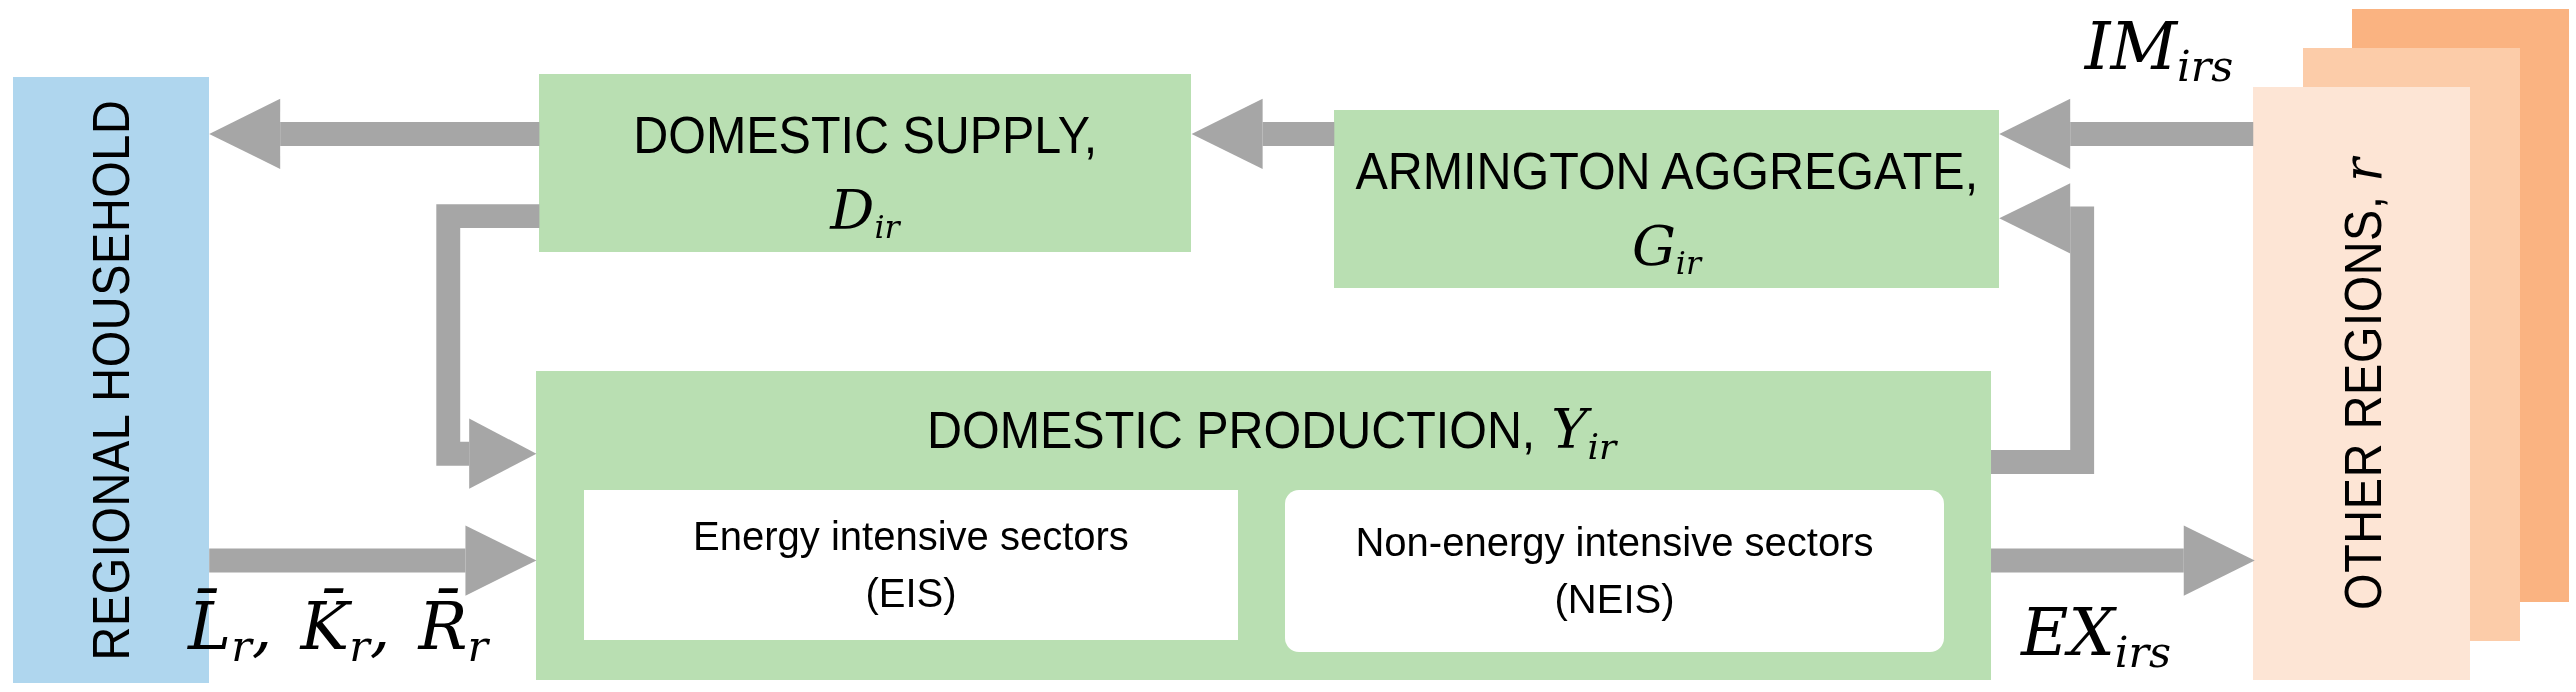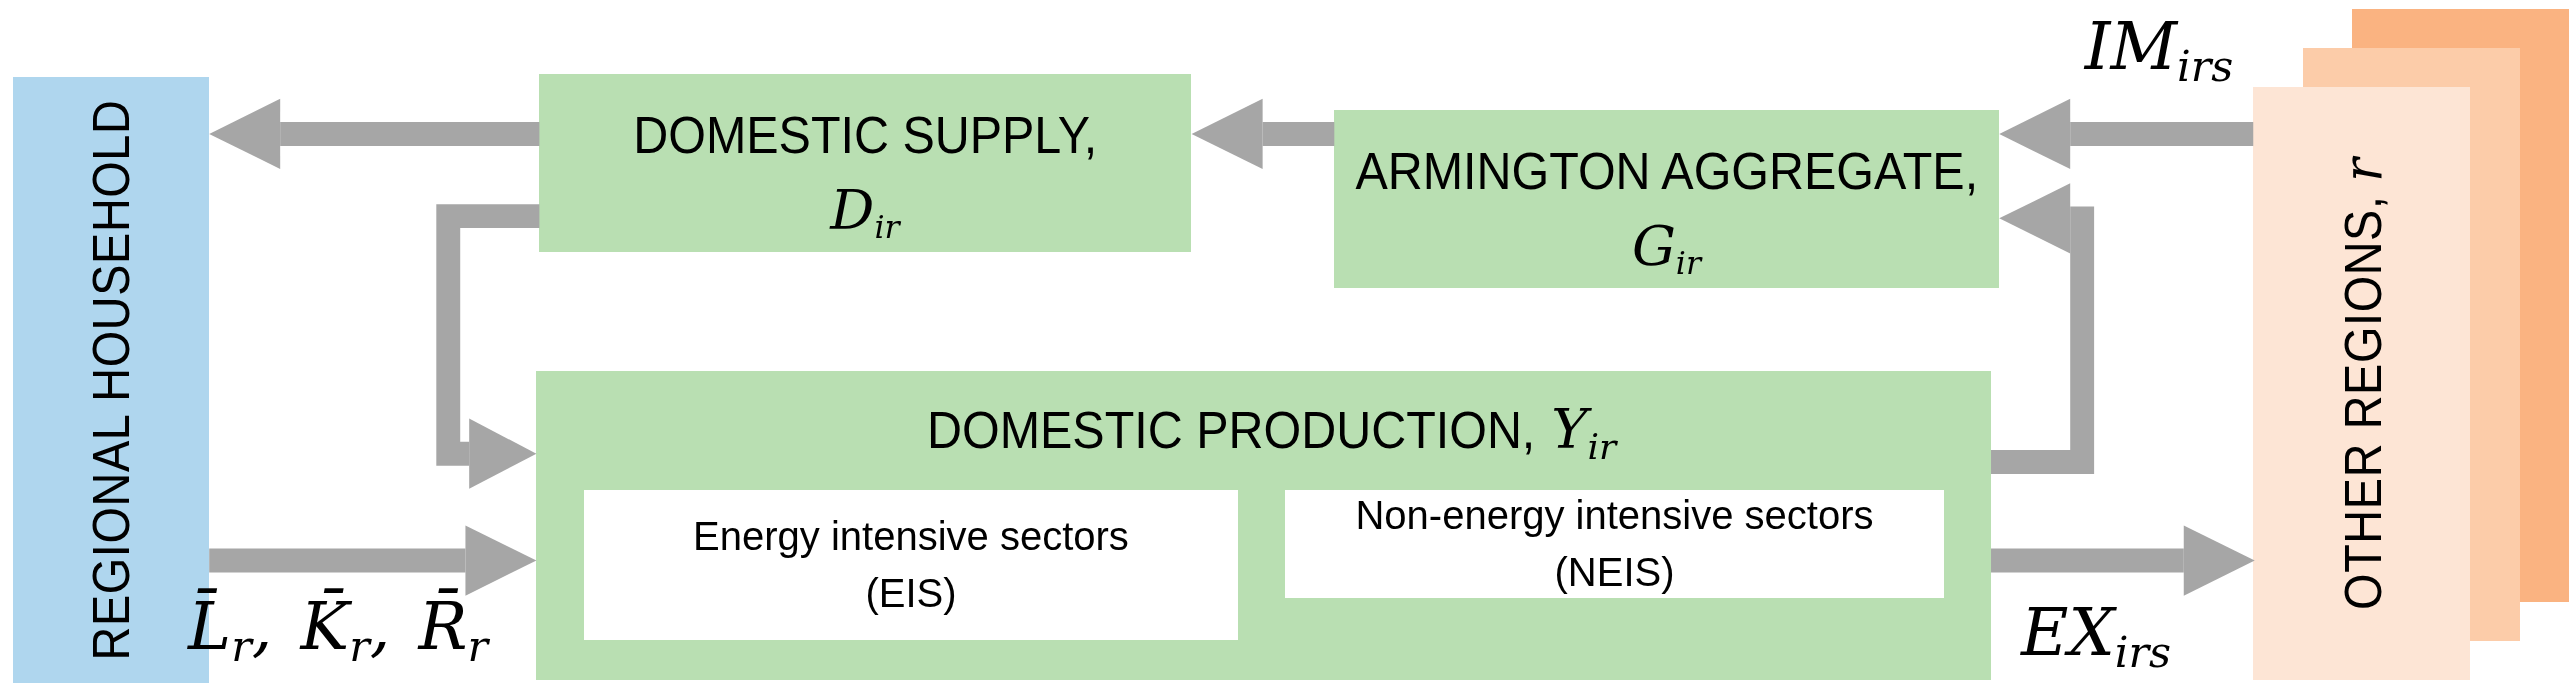--- a/index.html
+++ b/index.html
@@ -74,21 +74,21 @@
     <div class="tline"><span class="cond">ARMINGTON AGGREGATE,</span></div>
     <div class="tline"><span class="mi" style="margin-left:0;">G</span><sub class="msub">ir</sub></div>
   </div>
 
   <div class="box green" style="left:536px;top:371px;width:1455px;height:309px;">
     <div class="prod-title"><span class="cond">DOMESTIC PRODUCTION,</span><span class="mi" style="font-size:55px;">Y</span><sub class="msub" style="font-size:36px;">ir</sub></div>
     <div class="box whitebox innerbox" style="left:48px;top:119px;width:654px;height:150px;">
       <div class="iline">Energy intensive sectors</div>
       <div class="iline">(EIS)</div>
     </div>
-    <div class="box whitebox innerbox" style="left:749px;top:119px;width:659px;height:108px;">
+    <div class="box whitebox innerbox" style="left:749px;top:119px;width:659px;height:162px;border-radius:14px;">
       <div class="iline">Non-energy intensive sectors</div>
       <div class="iline">(NEIS)</div>
     </div>
   </div>
 
   <svg class="arrows" viewBox="0 0 3448 927">
 
     <path d="M722 179 H375"></path>
     <polygon points="375,132 280,179 375,226"></polygon>
 

